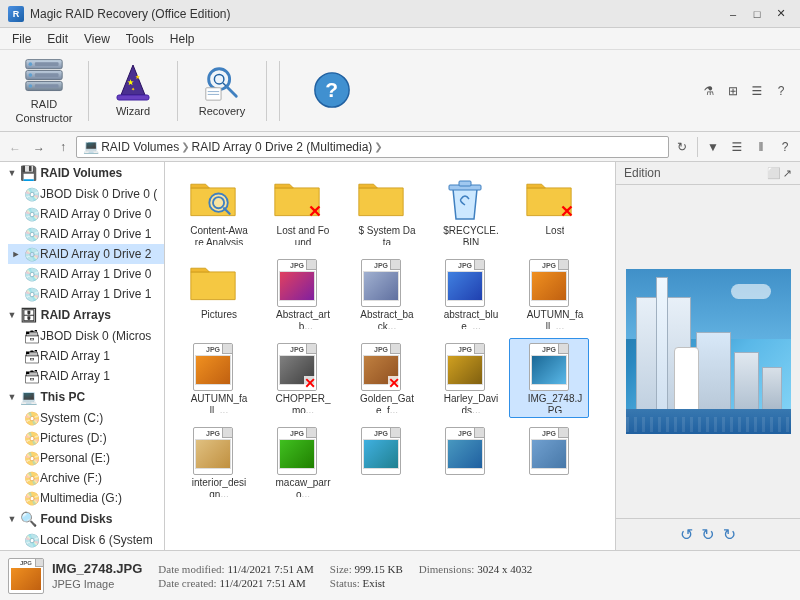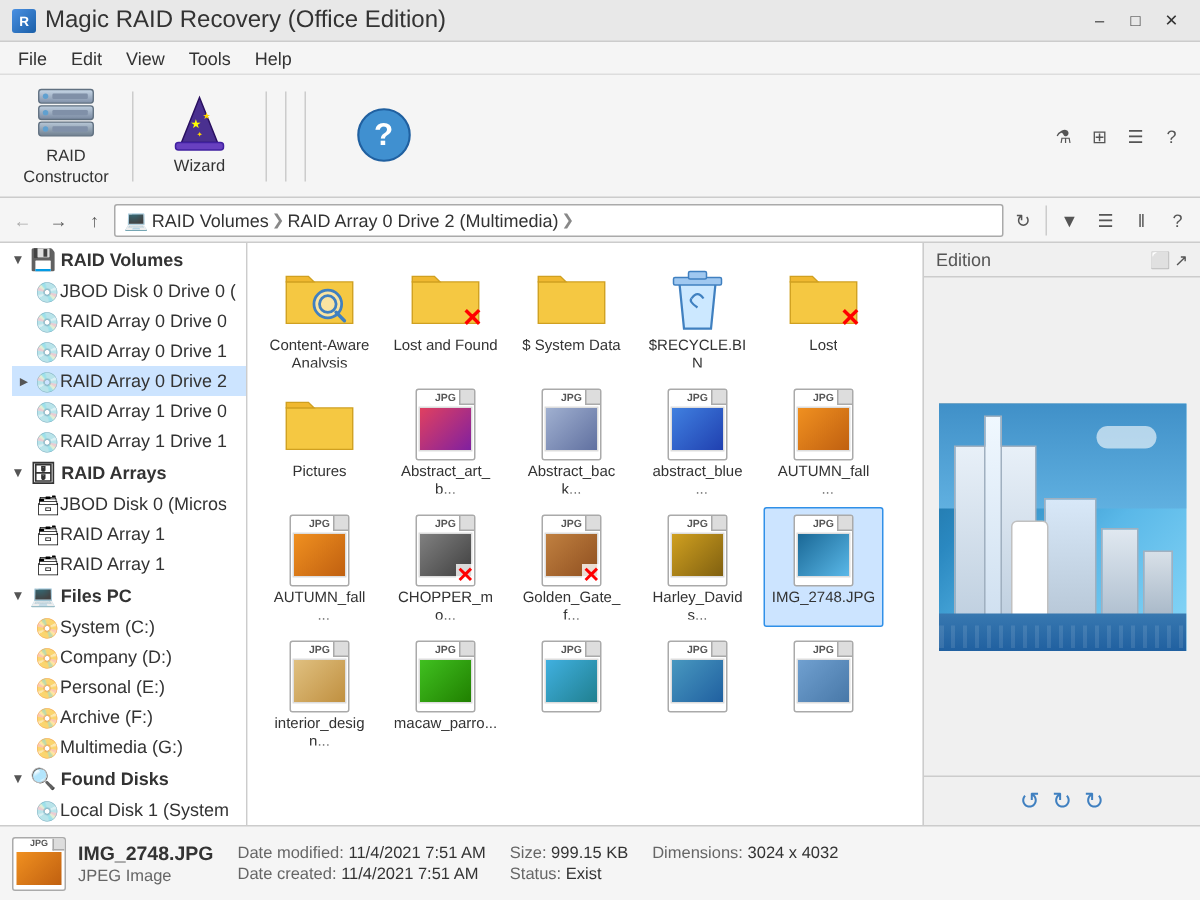--- a/index.html
+++ b/index.html
@@ -2,21 +2,21 @@
 <html><head>
   <meta charset="utf-8">
   <style>
     * { box-sizing: border-box; margin: 0; padding: 0; }
     body { font-family: 'Segoe UI', Arial, sans-serif; font-size: 12px; background: #f0f0f0; width: 800px; height: 600px; overflow: hidden; }
     
     
     .title-bar { background: #e8e8e8; height: 28px; display: flex; align-items: center; justify-content: space-between; padding: 0 8px; border-bottom: 1px solid #ccc; }
     .title-bar-left { display: flex; align-items: center; gap: 6px; }
     .title-bar-icon { width: 16px; height: 16px; background: linear-gradient(135deg, #4a90e2, #1a5fa8); border-radius: 2px; display: flex; align-items: center; justify-content: center; color: white; font-size: 9px; font-weight: bold; }
-    .title-bar-title { font-size: 16px; color: #333; }
+    .title-bar-title { font-size: 12px; color: #333; }
     .title-bar-controls { display: flex; gap: 2px; }
     .title-btn { width: 22px; height: 18px; display: flex; align-items: center; justify-content: center; font-size: 11px; cursor: pointer; border: none; background: transparent; color: #333; }
 
     
     .menu-bar { background: #f5f5f5; height: 22px; display: flex; align-items: center; padding: 0 4px; border-bottom: 1px solid #ddd; }
     .menu-item { padding: 2px 8px; font-size: 12px; cursor: pointer; color: #333; }
 
     
     .toolbar { background: #f5f5f5; height: 82px; display: flex; align-items: center; padding: 4px 8px; border-bottom: 1px solid #ccc; gap: 4px; }
     .tool-btn { display: flex; flex-direction: column; align-items: center; justify-content: center; width: 72px; height: 72px; cursor: pointer; border: 1px solid transparent; background: transparent; border-radius: 2px; padding: 4px; }
@@ -50,21 +50,21 @@
     .right-area { flex: 1; display: flex; flex-direction: column; overflow: hidden; }
 
     
     .content-area { display: flex; flex: 1; overflow: hidden; }
 
     
     .file-grid { flex: 1; overflow-y: auto; overflow-x: hidden; background: white; padding: 8px; display: flex; flex-wrap: wrap; align-content: flex-start; gap: 4px; }
     .file-item { width: 80px; height: 80px; display: flex; flex-direction: column; align-items: center; justify-content: flex-start; padding: 4px; cursor: pointer; border: 1px solid transparent; border-radius: 2px; }
     .file-item.selected { background: #cce4ff; border-color: #3090e8; }
     .file-icon-area { width: 48px; height: 48px; display: flex; align-items: center; justify-content: center; position: relative; margin-bottom: 2px; }
-    .file-name { font-size: 10px; color: #333; text-align: center; word-break: break-all; line-height: 1.2; max-height: 28px; overflow: hidden; }
+    .file-name { font-size: 10px; color: #333; text-align: center; word-break: break-all; line-height: 1.2; max-height: 28px; overflow: hidden; margin-left: 12px; }
 
     
     .jpg-file { width: 40px; height: 48px; background: white; border: 1px solid #aaa; border-radius: 2px; display: flex; flex-direction: column; align-items: center; justify-content: flex-start; position: relative; overflow: hidden; }
     .jpg-file .dog-ear { position: absolute; top: 0; right: 0; width: 10px; height: 10px; background: #ddd; border-left: 1px solid #aaa; border-bottom: 1px solid #aaa; }
     .jpg-file .jpg-label { font-size: 7px; font-weight: bold; color: #555; margin-top: 2px; }
     .jpg-file .jpg-thumb { width: 36px; height: 30px; background: linear-gradient(135deg, #e8c060, #d09030); margin-top: 2px; border: 1px solid #ddd; }
     .jpg-file .jpg-thumb.orange { background: linear-gradient(135deg, #f09020, #c06010); }
     .jpg-deleted { position: relative; }
     .jpg-deleted::after { content: "✕"; position: absolute; bottom: 0; right: 0; color: red; font-size: 14px; font-weight: bold; background: rgba(255,255,255,0.8); line-height: 1; }
 
@@ -83,21 +83,21 @@
     
     .status-bar { height: 50px; background: #f5f5f5; border-top: 1px solid #ccc; display: flex; align-items: center; padding: 0 8px; gap: 0; }
     .status-file-icon { width: 36px; height: 36px; background: white; border: 1px solid #aaa; border-radius: 2px; display: flex; flex-direction: column; align-items: center; justify-content: flex-start; position: relative; margin-right: 8px; overflow: hidden; flex-shrink: 0; }
     .status-file-icon .sfi-dog { position: absolute; top: 0; right: 0; width: 8px; height: 8px; background: #ddd; border-left: 1px solid #aaa; border-bottom: 1px solid #aaa; }
     .status-file-icon .sfi-label { font-size: 6px; font-weight: bold; color: #555; margin-top: 1px; }
     .status-file-icon .sfi-thumb { width: 30px; height: 22px; background: linear-gradient(135deg, #f09020, #c06010); margin-top: 2px; }
     .status-info { display: flex; flex-direction: column; gap: 2px; }
     .status-filename { font-size: 13px; font-weight: bold; color: #333; }
     .status-filetype { font-size: 11px; color: #666; }
     .status-details { display: flex; gap: 16px; margin-left: 16px; }
-    .status-detail-col { display: flex; flex-direction: column; gap: 2px; }
+    .status-detail-col { display: flex; flex-direction: column; gap: 2px; font-family: Liberation Serif, serif; }
     .status-detail-item { font-size: 11px; color: #333; }
     .status-detail-label { color: #666; }
 
     
     ::-webkit-scrollbar { width: 12px; height: 12px; }
     ::-webkit-scrollbar-track { background: #f0f0f0; }
     ::-webkit-scrollbar-thumb { background: #c0c0c0; border: 2px solid #f0f0f0; border-radius: 6px; }
 
     .toolbar-filter { display: flex; gap: 2px; margin-left: auto; }
     .filter-btn { width: 22px; height: 22px; display: flex; align-items: center; justify-content: center; cursor: pointer; border: 1px solid transparent; border-radius: 2px; font-size: 12px; color: #555; }
@@ -170,20 +170,38 @@
         <text x="14" y="22" font-size="8" fill="yellow">★</text>
         <text x="22" y="16" font-size="6" fill="gold">★</text>
         <text x="18" y="28" font-size="5" fill="#ffd700">✦</text>
       </svg>
     </div>
     <span class="tool-label">Wizard</span>
   </div>
 
   <div class="toolbar-sep"></div>
 
+  <div class="tool-btn">
+    <div class="tool-icon">
+      <svg width="42" height="42" viewBox="0 0 42 42">
+
+        <circle cx="18" cy="17" r="11" fill="none" stroke="#4080c0" stroke-width="3"></circle>
+        <circle cx="18" cy="17" r="8" fill="#e8f4ff" opacity="0.7"></circle>
+        <line x1="26" y1="25" x2="36" y2="35" stroke="#4080c0" stroke-width="3" stroke-linecap="round"></line>
+
+        <circle cx="18" cy="17" r="5" fill="none" stroke="#2060a0" stroke-width="1.5"></circle>
+        <line x1="22" y1="21" x2="25" y2="24" stroke="#2060a0" stroke-width="1.5"></line>
+
+        <rect x="4" y="26" width="16" height="13" rx="1" fill="#fff" stroke="#aaa" stroke-width="1"></rect>
+        <line x1="6" y1="30" x2="18" y2="30" stroke="#90b0d0" stroke-width="1"></line>
+        <line x1="6" y1="33" x2="18" y2="33" stroke="#90b0d0" stroke-width="1"></line>
+      </svg>
+    </div>
+    <span class="tool-label">Recovery</span>
+  </div>
 
   <div class="toolbar-sep"></div>
 
 
   <div class="toolbar-sep"></div>
 
   <div class="tool-btn" style="width:88px;">
     <div class="tool-icon">
       <svg width="42" height="42" viewBox="0 0 42 42">
         <circle cx="21" cy="21" r="18" fill="#4090d0" stroke="#2060a0" stroke-width="1.5"></circle>
@@ -280,32 +298,32 @@
       <div class="tree-item">
         <span class="expand-btn"></span>
         <span class="tree-icon">🗃</span>
         <span class="tree-label">RAID Array 1</span>
       </div>
     </div>
 
     <div class="tree-group">
       <span class="expand-btn">▼</span>
       <span style="margin-right:3px; font-size:14px;">💻</span>
-      <span>Files PC</span>
+      <span>This PC</span>
     </div>
     <div class="tree-children">
       <div class="tree-item">
         <span class="expand-btn"></span>
         <span class="tree-icon">📀</span>
         <span class="tree-label">System (C:)</span>
       </div>
       <div class="tree-item">
         <span class="expand-btn"></span>
         <span class="tree-icon">📀</span>
-        <span class="tree-label">Company (D:)</span>
+        <span class="tree-label">Pictures (D:)</span>
       </div>
       <div class="tree-item">
         <span class="expand-btn"></span>
         <span class="tree-icon">📀</span>
         <span class="tree-label">Personal (E:)</span>
       </div>
       <div class="tree-item">
         <span class="expand-btn"></span>
         <span class="tree-icon">📀</span>
         <span class="tree-label">Archive (F:)</span>
@@ -319,21 +337,21 @@
 
     <div class="tree-group">
       <span class="expand-btn">▼</span>
       <span style="margin-right:3px; font-size:14px;">🔍</span>
       <span>Found Disks</span>
     </div>
     <div class="tree-children">
       <div class="tree-item">
         <span class="expand-btn"></span>
         <span class="tree-icon">💿</span>
-        <span class="tree-label">Local Disk 1 (System</span>
+        <span class="tree-label">Local Disk 6 (System</span>
       </div>
 
     </div>
 
   </div>
 
   <div class="right-area">
     <div class="content-area">
 
       <div class="file-grid">

